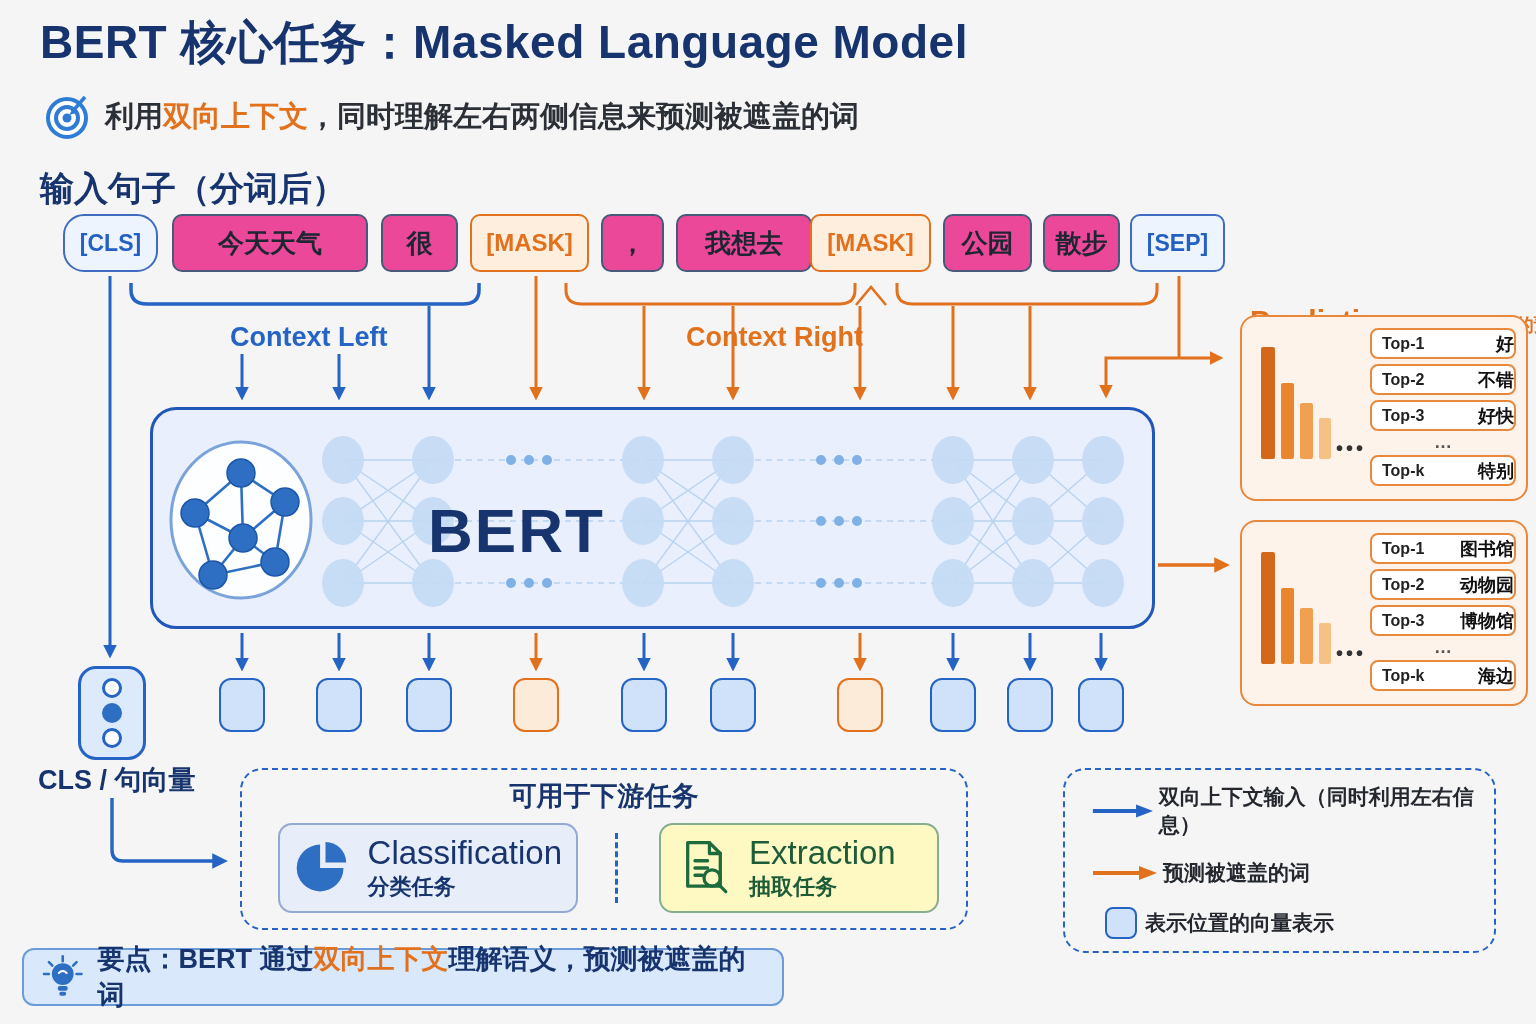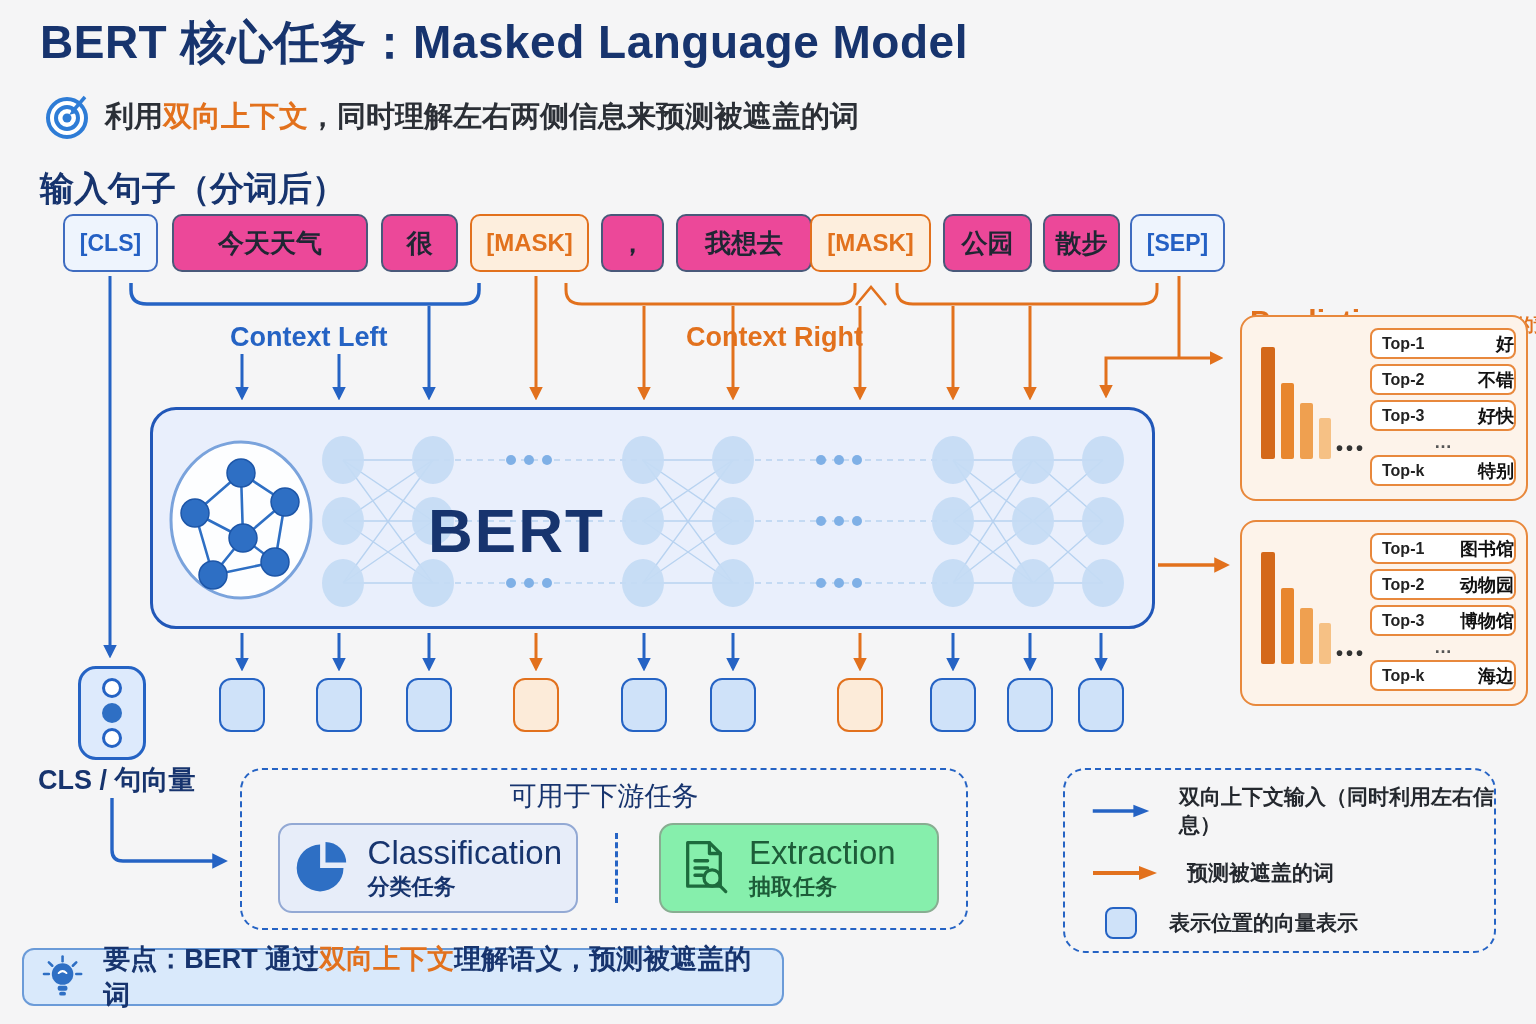--- a/index.html
+++ b/index.html
@@ -47,38 +47,38 @@
   .panel.p1{top:315px;} .panel.p2{top:520px;}
   .plist{position:absolute;left:128px;top:11px;width:146px;}
   .prow{background:#fff;border:2px solid #e8883c;border-radius:8px;height:31px;margin-bottom:5px;
         display:flex;align-items:center;justify-content:space-between;padding:0 0 0 10px;box-sizing:border-box;}
   .prow .rank{font-size:16px;font-weight:600;color:#222;}
   .prow .word{font-size:18px;font-weight:700;color:#111;}
   .pellipsis{text-align:center;font-size:18px;font-weight:800;color:#555;height:15px;line-height:12px;margin-bottom:4px;}
   .bar-dots{position:absolute;left:94px;top:120px;font-size:20px;font-weight:800;color:#333;letter-spacing:3px;}
   
   .down-box{left:240px;top:768px;width:728px;height:162px;border:2.5px dashed #2563c4;border-radius:22px;box-sizing:border-box;}
-  .down-title{left:240px;top:778px;width:728px;text-align:center;font-size:27px;font-weight:400;color:#17346e;}
+  .down-title{left:240px;top:778px;width:728px;text-align:center;font-size:27px;font-weight:700;color:#17346e;}
   .card{top:823px;height:90px;border-radius:14px;box-sizing:border-box;display:flex;align-items:center;gap:16px;padding:0 14px;}
   .card.classification{left:278px;width:300px;background:#e7edf9;border:2px solid #93a9d4;}
-  .card.extraction{left:659px;width:280px;background:#86efac;border:2px solid #88ad91;}
+  .card.extraction{left:659px;width:280px;background:#fef9c3;border:2px solid #88ad91;}
   .card .l1{font-size:33px;font-weight:400;}
   .card .l2{font-size:22px;font-weight:700;}
   .card.classification .l1,.card.classification .l2{color:#17346e;}
   .card.extraction .l1,.card.extraction .l2{color:#1d5c38;}
   .vdivider{left:615px;top:833px;height:70px;width:0;border-left:3px dashed #2563c4;}
   
   .legend{left:1063px;top:768px;width:433px;height:185px;border:2.5px dashed #2563c4;border-radius:22px;box-sizing:border-box;
           display:flex;flex-direction:column;justify-content:center;gap:20px;padding:10px 0 10px 26px;}
-  .lrow{display:flex;align-items:center;gap:28px;}
+  .lrow{display:flex;align-items:center;gap:4px;}
   .lsq{width:32px;height:32px;border-radius:8px;background:#cfe2f9;border:2.5px solid #2563c4;box-sizing:border-box;margin-left:14px;margin-right:4px;}
   .llabel{font-size:21px;font-weight:600;color:#24282e;}
   
   .footnote{left:22px;top:948px;width:762px;height:58px;background:#d9e9fb;border:2px solid #6b9bd8;border-radius:12px;
-            box-sizing:border-box;display:flex;align-items:center;gap:20px;padding:0 18px;}
+            box-sizing:border-box;display:flex;align-items:center;gap:14px;padding:0 18px;}
   .footnote .txt{font-size:27px;font-weight:800;color:#17346e;}
   svg{display:block;}
   .overlay{left:0;top:0;pointer-events:none;}
 </style>
 </head>
 <body>
 
 <svg class="abs overlay" width="1536" height="1024" viewBox="0 0 1536 1024">
   <defs>
     <marker id="ab" viewBox="0 0 10 10" refX="7.5" refY="5" markerWidth="4.6" markerHeight="4.6" orient="auto-start-reverse">
@@ -137,21 +137,21 @@
     <circle cx="22" cy="24" r="11" fill="#ffffff" stroke="#2e7cd6" stroke-width="4"></circle>
     <circle cx="22" cy="24" r="4.5" fill="#2e7cd6"></circle>
     <path d="M40,3 L27,18" stroke="#2e7cd6" stroke-width="3.5" fill="none"></path>
     <path d="M24,21 L31,19 L29,13 Z" fill="#2e7cd6"></path>
   </svg>
   <div class="txt"><span>利用</span><span class="hl">双向上下文</span><span>，同时理解左右两侧信息来预测被遮盖的词</span></div>
 </div>
 
 <div class="abs input-label">输入句子（分词后）</div>
 
-<div class="abs token special" style="left:63px;width:95px;">[CLS]</div>
+<div class="abs token special" style="left:63px;width:95px;border-radius:21px;">[CLS]</div>
 <div class="abs token" style="left:172px;width:196px;">今天天气</div>
 <div class="abs token" style="left:381px;width:77px;">很</div>
 <div class="abs token mask" style="left:470px;width:119px;">[MASK]</div>
 <div class="abs token" style="left:601px;width:63px;">，</div>
 <div class="abs token" style="left:676px;width:136px;">我想去</div>
 <div class="abs token mask" style="left:810px;width:121px;">[MASK]</div>
 <div class="abs token" style="left:943px;width:89px;">公园</div>
 <div class="abs token" style="left:1043px;width:77px;">散步</div>
 <div class="abs token special" style="left:1130px;width:95px;">[SEP]</div>
 

